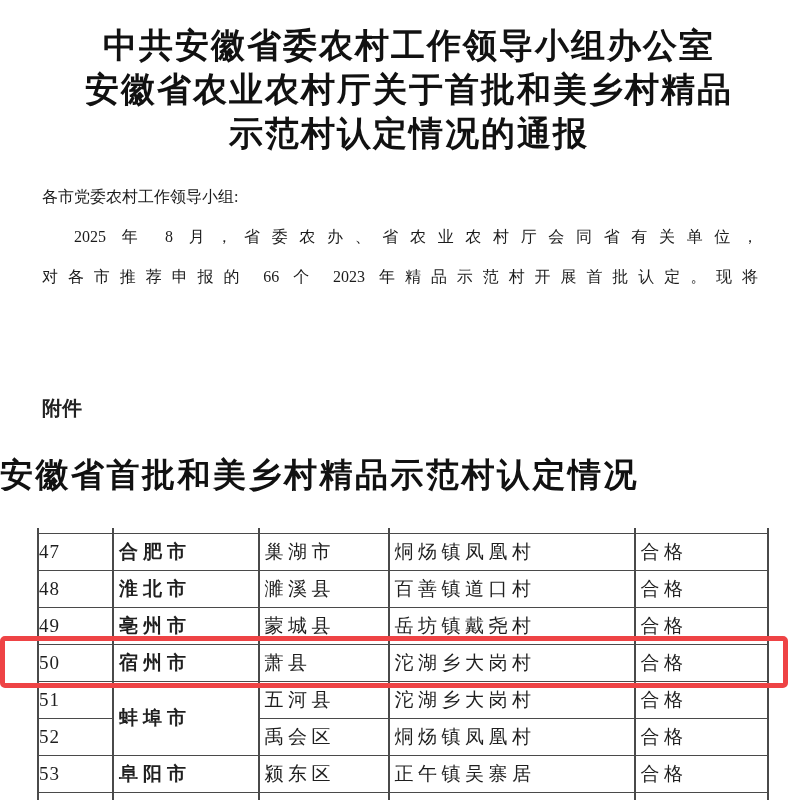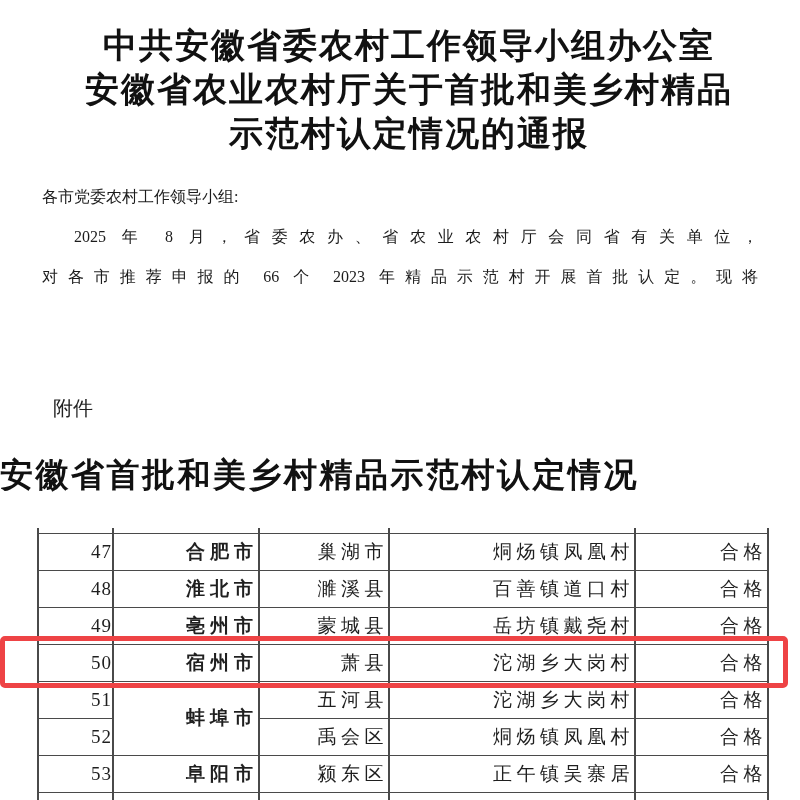--- a/index.html
+++ b/index.html
@@ -20,43 +20,43 @@
     font-size: 16px; line-height: 40px; color: #1c1c1c;
   }
   .body-line { width: 100%; }
   .body-line.indent { text-indent: 2em; }
   .body-line.justify { text-align: justify; text-align-last: justify; }
 
   
   .attachment {
     position: absolute; top: 396px; left: 42px;
     font-family: "Liberation Sans", sans-serif;
-    font-weight: normal; font-size: 20px; line-height: 24px; color: #222; margin-left: 11px;
+    font-weight: bold; font-size: 20px; line-height: 24px; color: #222;
   }
 
   
   .table-title {
     position: absolute; top: 453px; left: 0; width: 800px;
     text-align: left; font-weight: bold; font-size: 33px; line-height: 44px;
     letter-spacing: 2.5px; color: #111;
   }
 
   
   .table-wrap {
     position: absolute; top: 528px; left: 37px;
     width: 732px; height: 272px; overflow: hidden;
   }
   table.results {
     width: 730px; table-layout: fixed; border-collapse: collapse;
   }
   table.results td {
     border: 1.5px solid #4a4a4a;
     border-left-width: 2px; border-right-width: 2px;
-    height: 37px; text-align: right; vertical-align: middle;
-    font-size: 19px; color: #1f1f1f; overflow: hidden; padding-left: 24px;
+    height: 37px; text-align: left; vertical-align: middle;
+    font-size: 19px; color: #1f1f1f; overflow: hidden;
   }
   table.results tr.partial-top td { border-top: none; height: 5px; }
   table.results tr.partial-bottom td { border-bottom: none; height: 14px; }
   td.cell-num { font-family: "Liberation Serif", serif; letter-spacing: 1px; }
   td.cell-city {
     font-family: Liberation Mono, monospace; font-weight: bold;
     letter-spacing: 5px; text-indent: 5px;
   }
   td.cell-county, td.cell-village, td.cell-result {
     letter-spacing: 4.5px; text-indent: 4.5px; margin-top: 14px;

